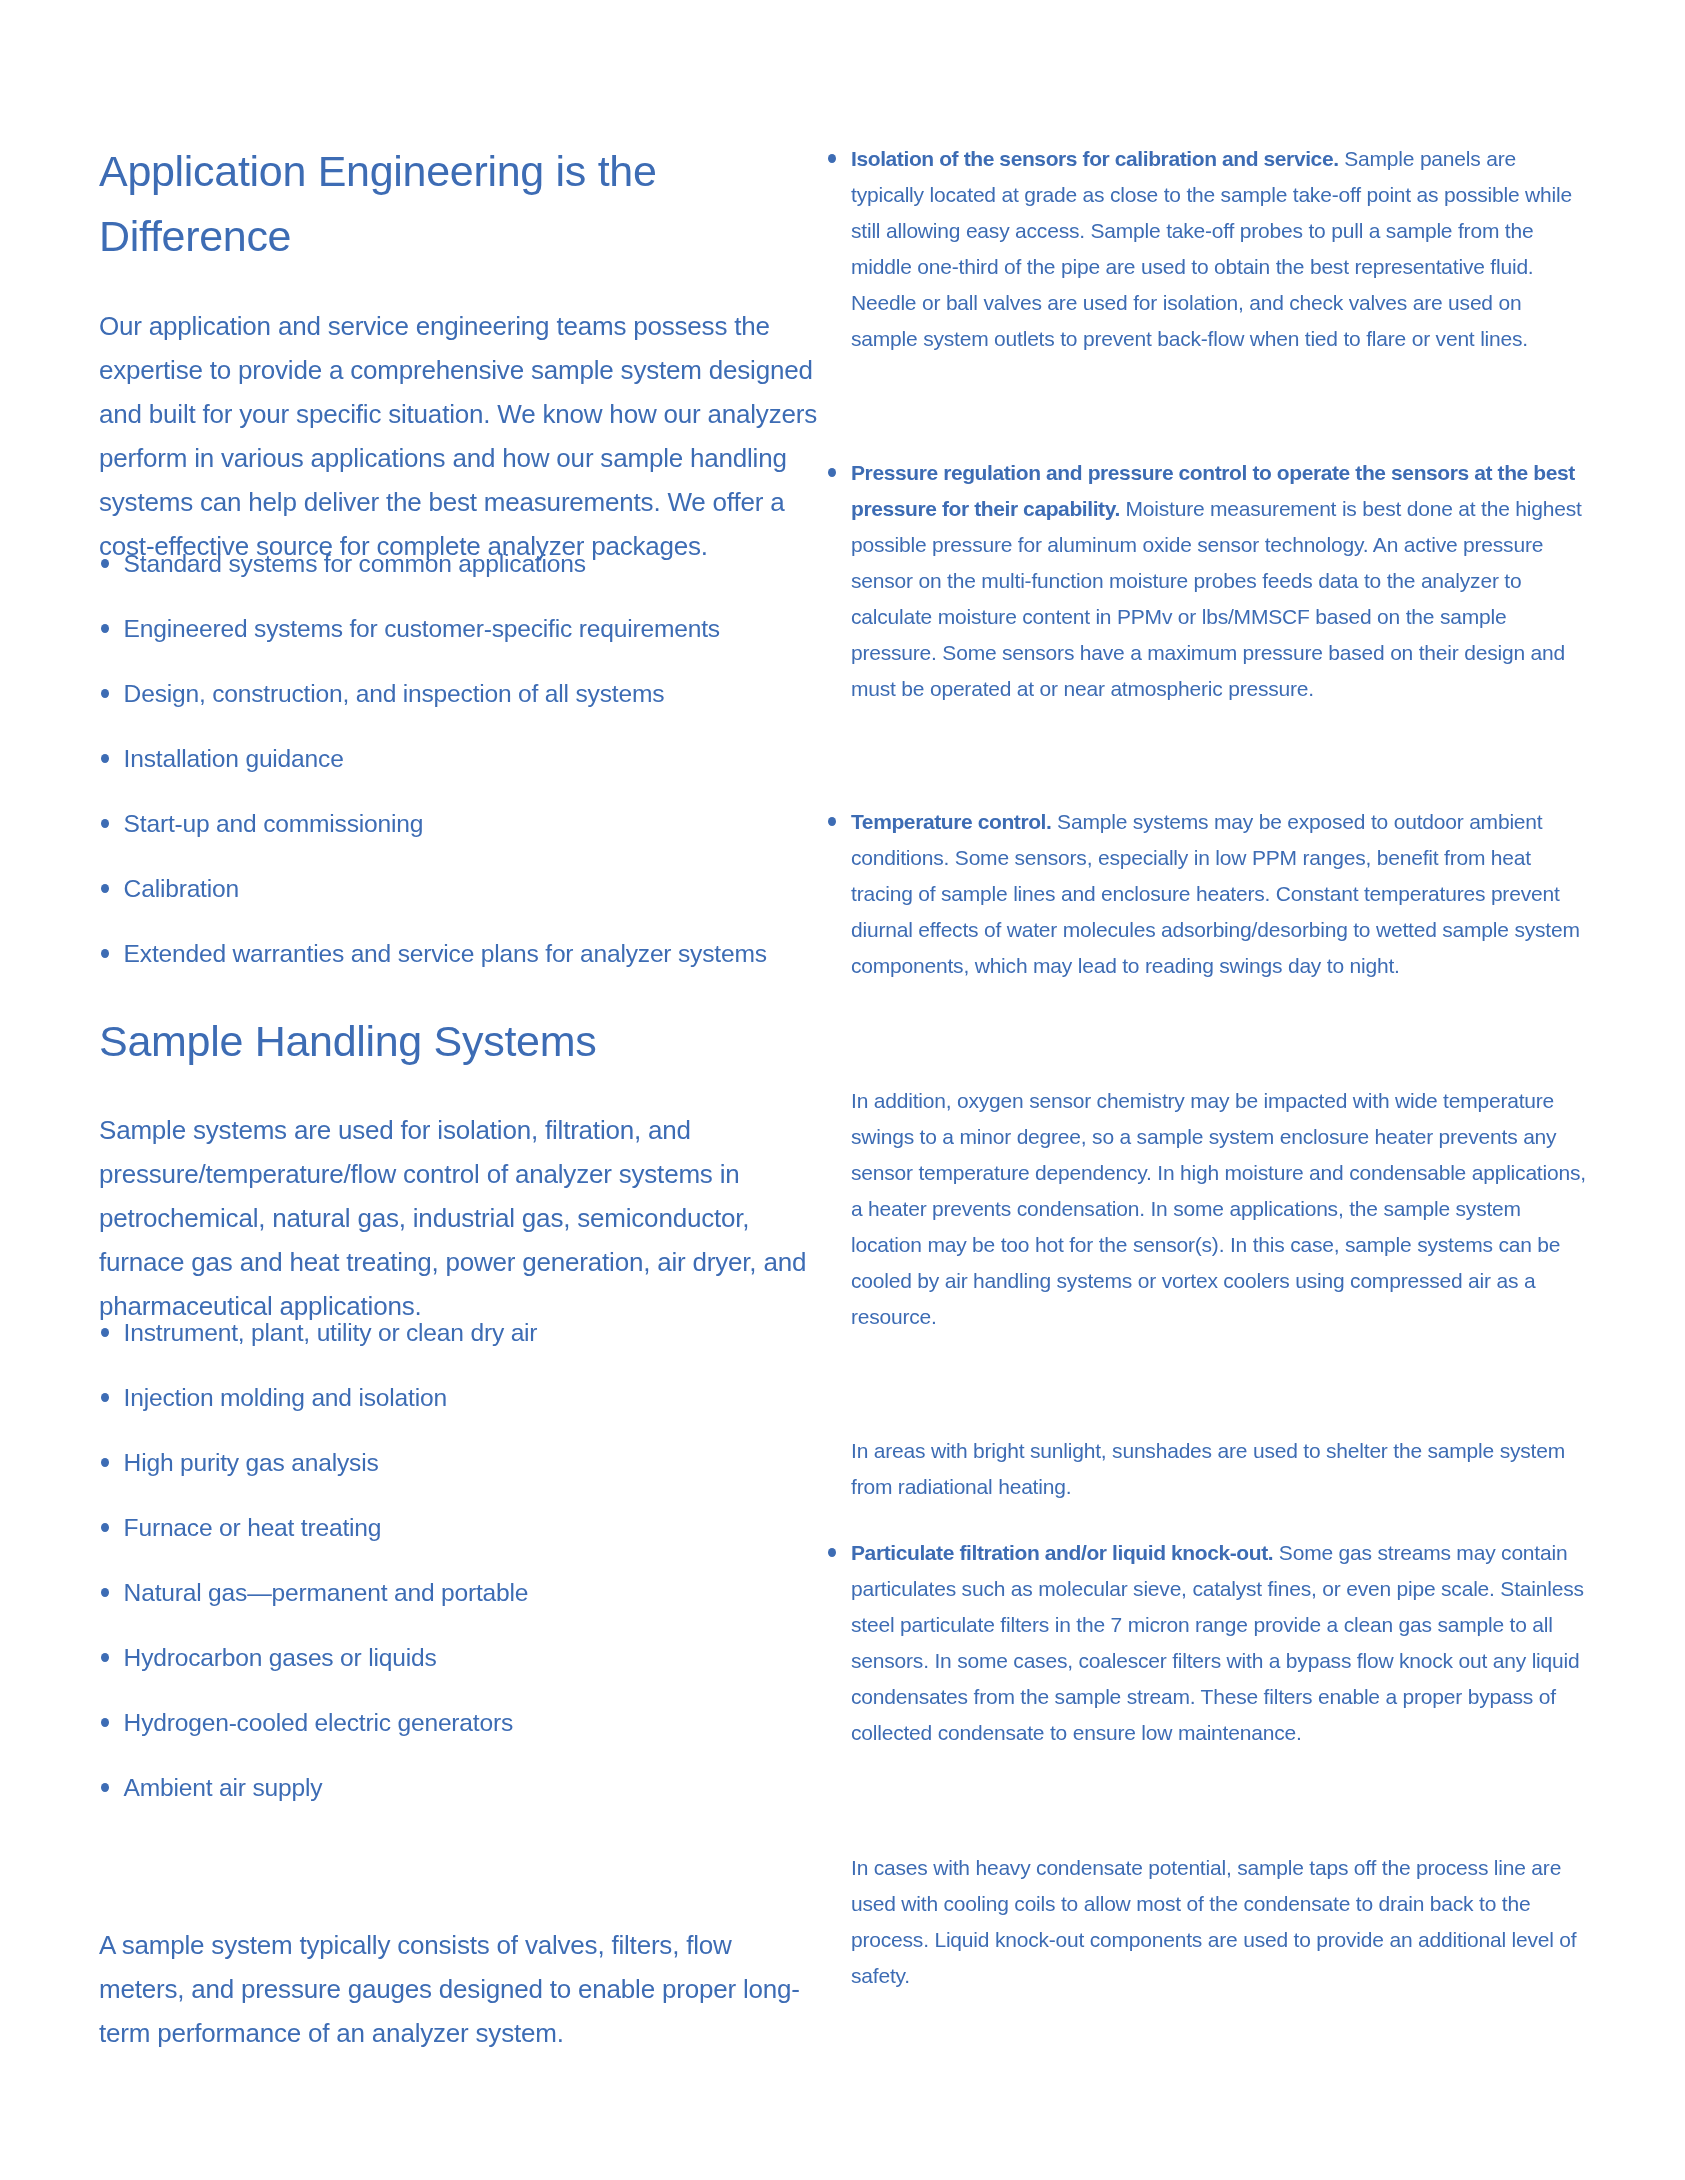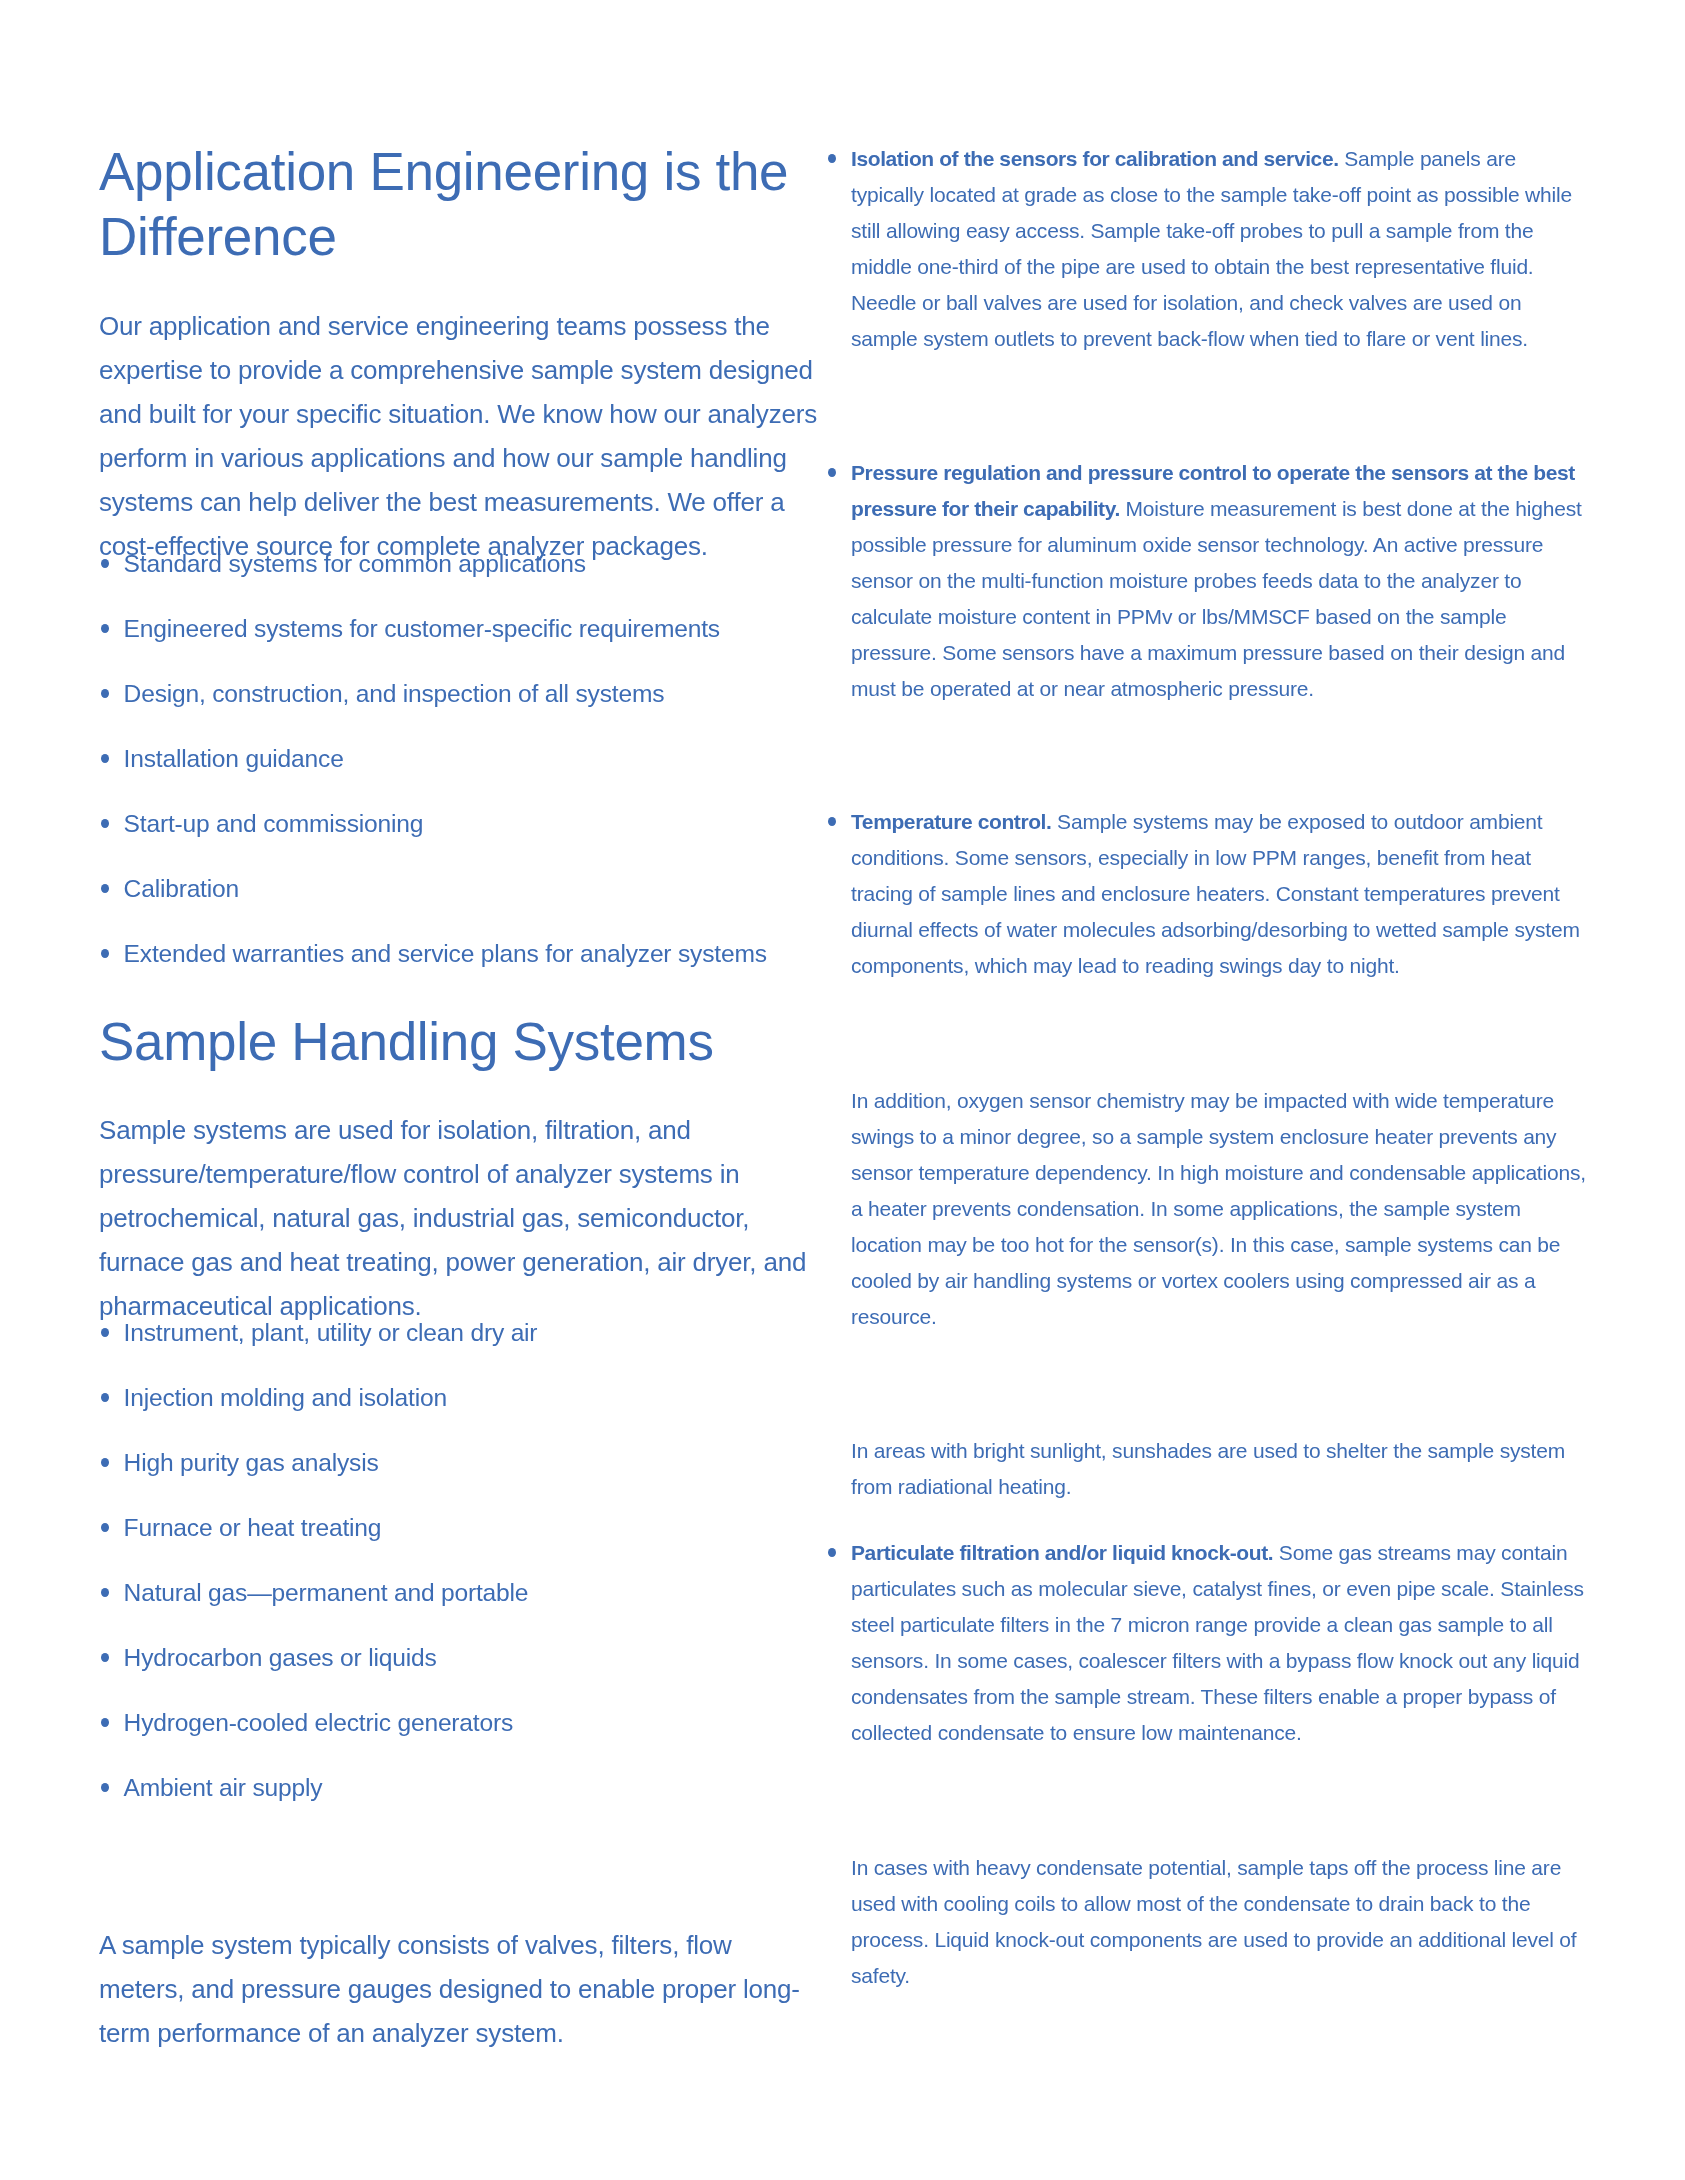--- a/index.html
+++ b/index.html
@@ -22,21 +22,21 @@
     .col-left {
       left: 99px;
       width: 737px;
     }
     .col-right {
       left: 851px;
       width: 737px;
     }
     h1 {
       font-weight: normal;
-      font-size: 53px;
+      font-size: 43px;
       line-height: 65px;
       margin: 0;
       color: #3d6cb4;
       letter-spacing: -0.3px;
     }
     .title-1 { position: absolute; top: 139px; left: 0; width: 755px; }
     .title-2 { position: absolute; top: 1009px; left: 0; width: 755px; }
     p {
       margin: 0;
       font-size: 26px;

